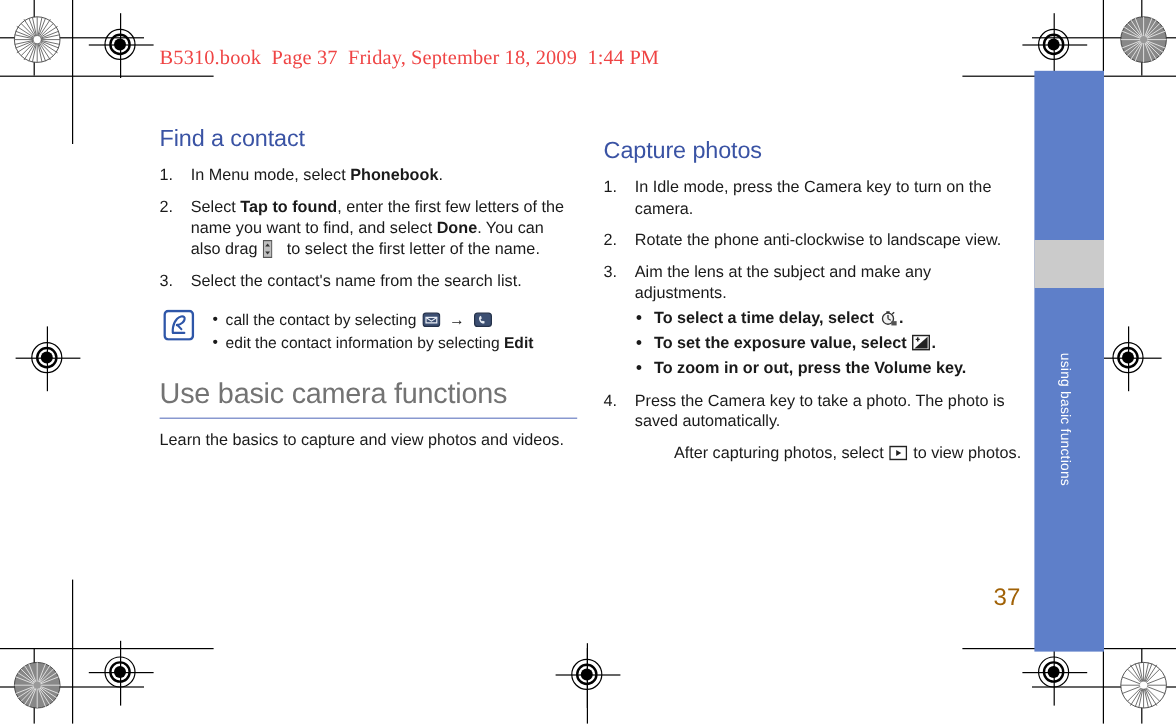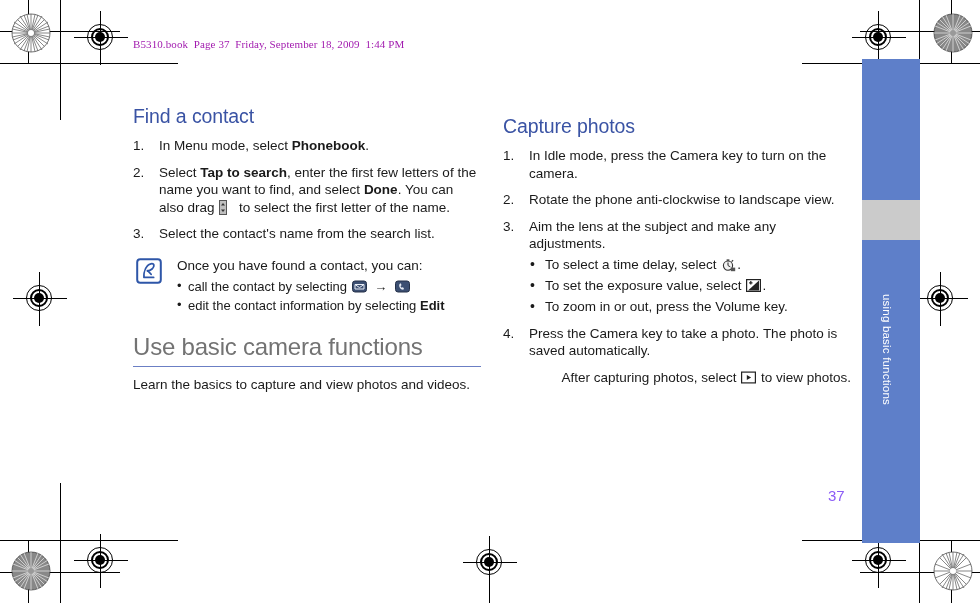--- a/index.html
+++ b/index.html
@@ -39,22 +39,22 @@
   }
 
   
   .rosette { position: absolute; width: 46px; height: 46px; }
   .rosette svg { display: block; }
 
   
   .bookheader {
     position: absolute;
     font-family: "Liberation Serif", serif;
-    font-size: 11px;
-    color: #a21caf;
+    font-size: 17px;
+    color: #ef4444;
     white-space: pre;
     letter-spacing: 0.1px;
   }
 
   
   .content { position: absolute; left: 0; top: 0; width: 980px; height: 501px; }
 
   .col { position: absolute; width: 348px; }
   .col-left  { left: 133px; top: 105px; }
   .col-right { left: 503px; top: 115px; }
@@ -90,21 +90,21 @@
     color: #1a1a1a;
   }
   ol.steps > li > .num {
     position: absolute; left: 0; top: 0;
     width: 20px; text-align: left;
     font-size: 13.5px;
   }
 
   b, .bold { font-weight: bold; }
 
-  ul.bullets { list-style: none; margin: 3px 0 0 0; padding: 0; }
+  ul.bullets { list-style: none; margin: 3px 0 0 0; padding: 0; font-weight: bold; }
   ul.bullets > li {
     position: relative;
     padding-left: 16px;
     margin-bottom: 3px;
     font-size: 13.5px;
     line-height: 18px;
   }
   ul.bullets > li:before {
     content: "\2022";
     position: absolute; left: 1px; top: -1px;
@@ -162,22 +162,22 @@
     font-size: 11.5px;
     white-space: nowrap;
     writing-mode: vertical-rl;
     text-orientation: mixed;
     letter-spacing: 0.2px;
   }
 
   
   .pagenum {
     position: absolute;
-    font-size: 15px;
-    color: #8b5cf6;
+    font-size: 20px;
+    color: #a16207;
   }
 </style>
 </head>
 <body>
 
 <div class="trimline" style="left:0;   top:63px;  width:178px; height:1px;"></div>
 <div class="trimline" style="left:60px; top:0;    width:1px;  height:120px;"></div>
 <div class="trimline" style="left:0;   top:31px;  width:120px; height:1px;"></div>
 <div class="trimline" style="left:28px; top:0;    width:1px;  height:63px;"></div>
 
@@ -358,21 +358,21 @@
 
     <h2 class="section-blue">Find a contact</h2>
 
     <ol class="steps">
       <li>
         <span class="num">1.</span>
         <span class="step-text">In Menu mode, select <b>Phonebook</b>.</span>
       </li>
       <li>
         <span class="num">2.</span>
-        <span class="step-text">Select <b>Tap to search</b>, enter the first few letters of the name you want to find, and select <b>Done</b>. You can also drag <span class="iicon"><svg width="8" height="15" viewBox="0 0 8 15">
+        <span class="step-text">Select <b>Tap to found</b>, enter the first few letters of the name you want to find, and select <b>Done</b>. You can also drag <span class="iicon"><svg width="8" height="15" viewBox="0 0 8 15">
                 <rect x="0.5" y="0.5" width="7" height="14" fill="#bfbfbf" stroke="#555" stroke-width="1"></rect>
                 <path d="M4 3 L6 5.5 L2 5.5 Z" fill="#333"></path>
                 <path d="M4 12 L2 9.5 L6 9.5 Z" fill="#333"></path>
               </svg></span> to select the first letter of the name.</span>
       </li>
       <li>
         <span class="num">3.</span>
         <span class="step-text">Select the contact's name from the search list.</span>
       </li>
     </ol>
@@ -380,21 +380,20 @@
     <div class="notebox">
       <span class="note-icon">
         <svg width="26" height="26" viewBox="0 0 26 26" aria-hidden="true">
           <rect x="1.2" y="1.2" width="23.6" height="23.6" rx="3" ry="3" fill="#ffffff" stroke="#2e56a8" stroke-width="2"></rect>
           <path d="M8 19.2 C8 19.2 7.2 12 11.6 7.6 C13.6 5.6 16.4 5.2 17.4 6.2 C18.4 7.2 17.8 9.4 16 11 C14 12.8 11.4 13 11.4 13" fill="none" stroke="#2e56a8" stroke-width="1.8" stroke-linecap="round"></path>
           <path d="M8.2 19.4 L17.6 19.4" fill="none" stroke="#2e56a8" stroke-width="1.8" stroke-linecap="round"></path>
           <path d="M11.6 12.6 L15.2 16.4" fill="none" stroke="#2e56a8" stroke-width="1.6" stroke-linecap="round"></path>
         </svg>
       </span>
       <div class="note-body">
-        <div>Once you have found a contact, you can:</div>
         <ul>
           <li>
             <span>call the contact by selecting <span class="iicon"><svg width="15" height="15" viewBox="0 0 15 15">
                     <rect x="0.5" y="2" width="14" height="11" rx="2.5" fill="#3c4f72" stroke="#243149" stroke-width="1"></rect>
                     <path d="M3 5.5 h9 v4.5 h-9 z" fill="none" stroke="#e8edf5" stroke-width="1"></path>
                     <path d="M3 5.5 L7.5 8.6 L12 5.5" fill="none" stroke="#e8edf5" stroke-width="1"></path>
                   </svg></span> <span class="arrow-glyph">→</span> <span class="iicon"><svg width="15" height="15" viewBox="0 0 15 15">
                     <rect x="0.5" y="2" width="14" height="11" rx="2.5" fill="#3c4f72" stroke="#243149" stroke-width="1"></rect>
                     <path d="M5.4 4.2 c-1.4 0.9 -1.6 2.6 -0.7 4.2 c0.9 1.6 2.5 2.5 3.9 2.2 l0.3 -1.6 l-1.5 -0.8 l-0.8 0.6 c-0.5 -0.4 -0.9 -1 -1.1 -1.7 l0.9 -0.5 l-0.2 -1.7 z" fill="#e8edf5"></path>
                   </svg></span></span>

